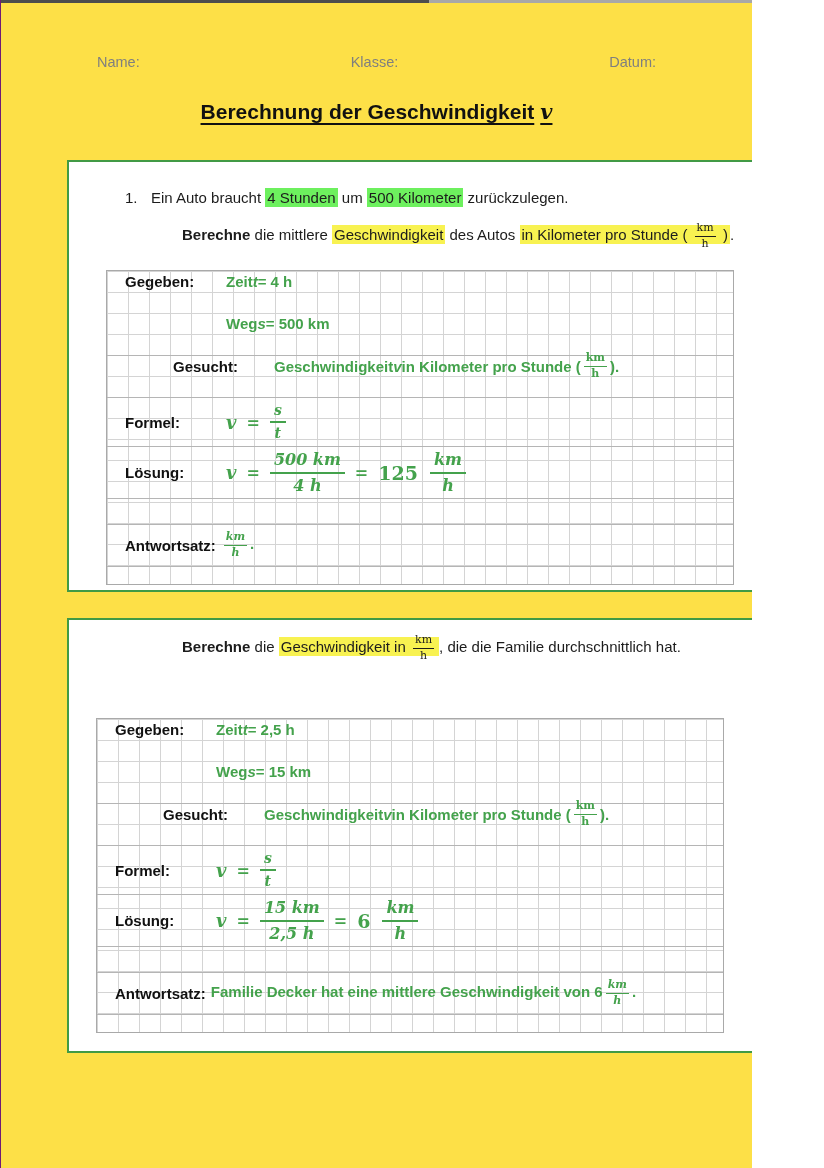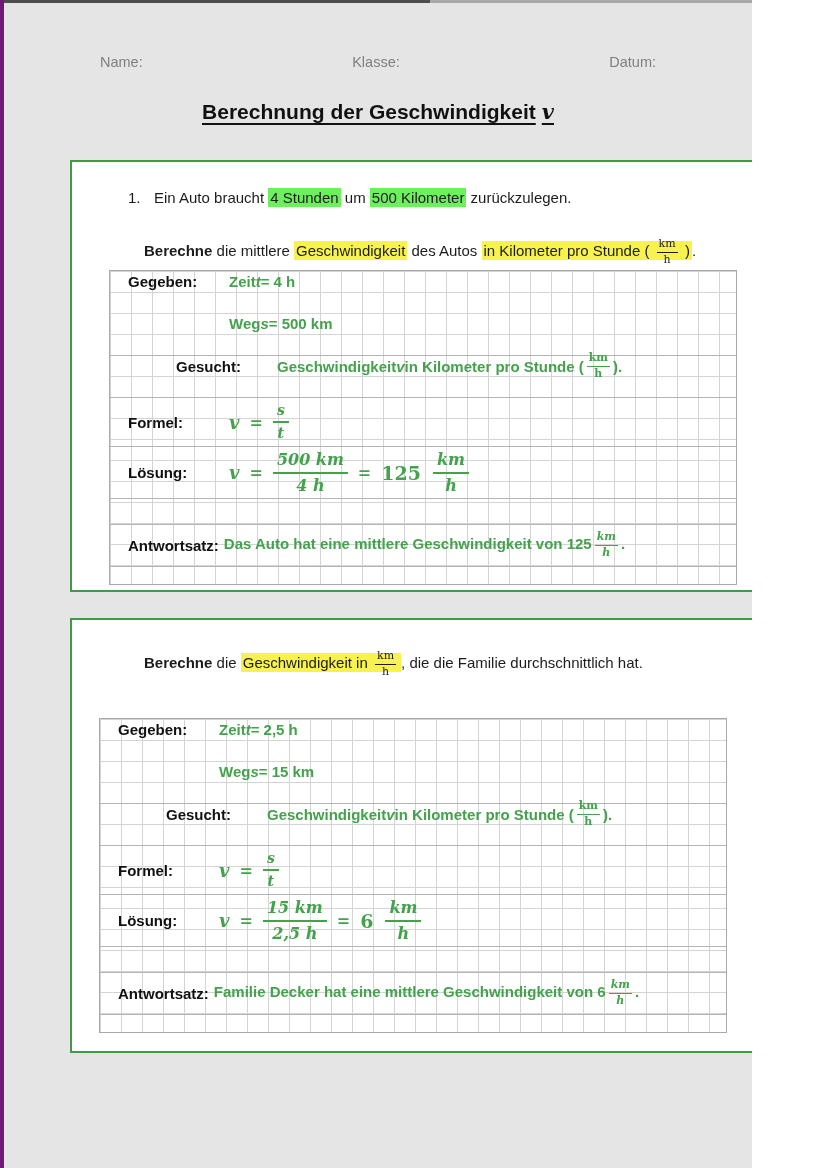--- a/index.html
+++ b/index.html
@@ -1,19 +1,19 @@
 <!DOCTYPE html>
 <html><head>
 <meta charset="utf-8">
 <style>
   html,body{margin:0;padding:0;background:#ffffff;}
   .page{
-    position:relative;width:752px;height:1168px;background:#e5e5e5;
+    position:relative;width:752px;height:1168px;background:#fde047;
     font-family:"Liberation Sans",sans-serif;color:#1c1c1c;overflow:hidden;
-    border-left:4px solid #701a75;box-sizing:border-box;
+    border-left:1px solid #701a75;box-sizing:border-box;
   }
   .top-bar{
     position:absolute;top:0;left:0;width:100%;height:3px;
     background:linear-gradient(to right,#4d4d4d 0,#4d4d4d 57%,#a8a8a8 57%,#a8a8a8 100%);
   }
   .header{
     position:absolute;top:54px;left:96px;right:96px;
     display:flex;justify-content:space-between;
     color:#7f7f7f;font-size:14.5px;
   }
@@ -23,21 +23,21 @@
     text-decoration:underline;text-decoration-thickness:2px;text-underline-offset:4px;
   }
   .title .tvar{font-family:"DejaVu Serif",serif;font-style:italic;margin-left:6px;}
 
   .ex-box{position:absolute;left:66px;width:692px;border:2px solid #419a45;box-sizing:border-box;background:#fff;}
   .ex1{top:160px;height:432px;}
   .ex2{top:618px;height:435px;}
 
   .ex-line{padding-left:56px;padding-right:14px;font-size:15px;line-height:20px;color:#1c1c1c;}
   .ex-line.l1{margin-top:26px;}
-  .ex-line.l2{margin-top:30px;padding-left:72px;}
+  .ex-line.l2{margin-top:14px;padding-left:113px;}
   .ex-num{display:inline-block;width:26px;}
   .b{font-weight:700;}
   mark.hl{padding:1px 2px;color:inherit;}
   .hl-green{background:#6df05e;text-align:right;}
   .hl-yellow{background:#f8f251;}
 
   
   .tfrac{
     display:inline-flex;flex-direction:column;align-items:center;vertical-align:middle;
     font-family:"DejaVu Serif",serif;font-size:11px;line-height:1.15;margin:0 3px;font-weight:700;
@@ -175,21 +175,21 @@
               <span class="mfrac">
                 <span class="fnum">km</span>
                 <span class="fden">h</span>
               </span>
             </span>
         </div>
       </div>
       <div class="sec sec-spacer"></div>
       <div class="sec sec-antwort">
         <span class="lbl-inline">Antwortsatz:</span>
-        <span class="g"><span>Das Auto hat eine mittlere Geschwindigkeit von 125</span><span class="tfrac it">
+        <span class="g"><span class="tfrac it">
               <span class="fnum">km</span>
               <span class="fden">h</span>
             </span><span>.</span></span>
       </div>
       <div class="sec sec-bottom"></div>
     </div>
   </section>
 
   <section class="ex-box ex2">
 

